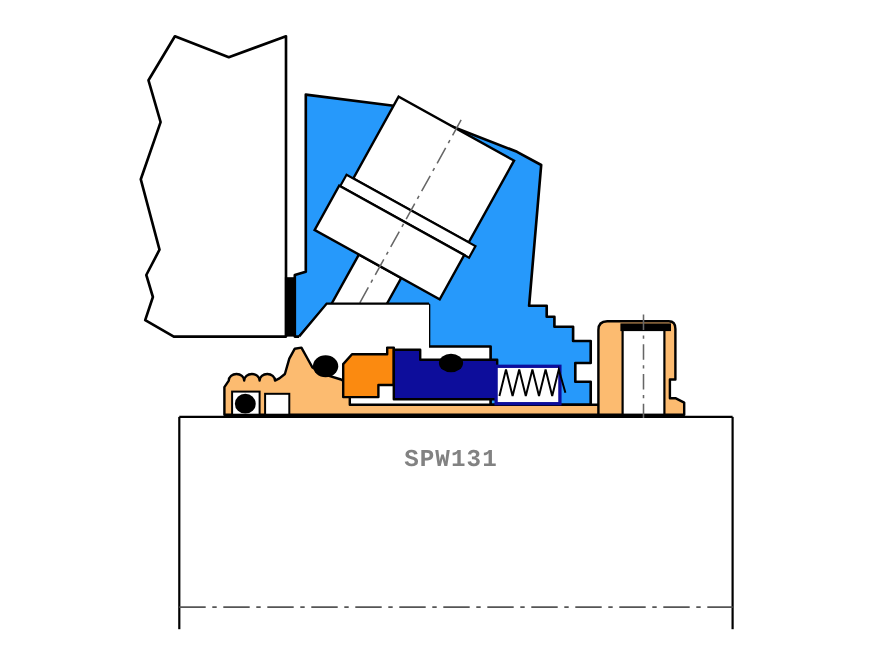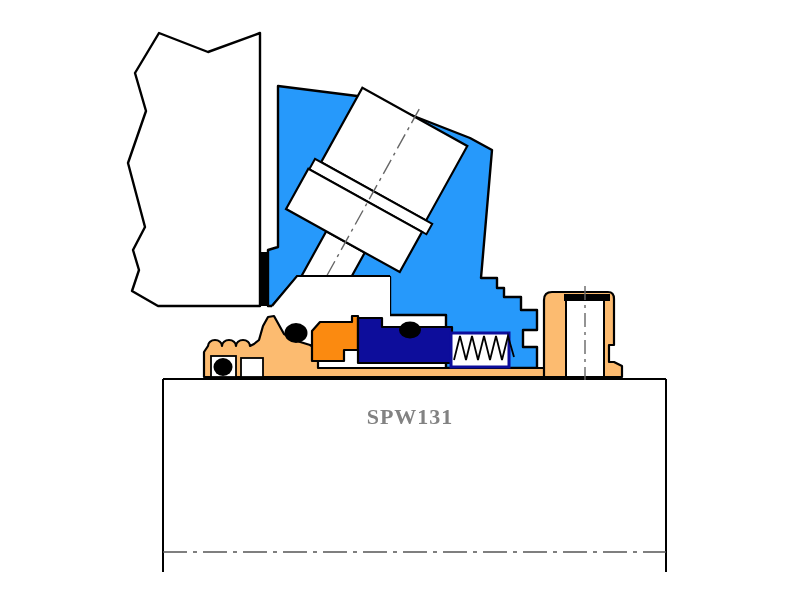--- a/index.html
+++ b/index.html
@@ -1,17 +1,17 @@
 <!DOCTYPE html>
 <html><head>
 <meta charset="utf-8">
 <style>
   html,body{margin:0;padding:0;background:#ffffff;}
   .stage{position:relative;width:800px;height:600px;background:#fff;overflow:hidden;
-         font-family:Liberation Serif, serif;}
+         font-family:Liberation Mono, monospace;}
   svg{display:block}
   .part-label{font-weight:bold;font-size:22px;letter-spacing:1px;}
 </style>
 </head>
 <body>
 
 <div class="stage">
 <svg width="800" height="600" viewBox="0 0 800 600" xmlns="http://www.w3.org/2000/svg">
 
   <g>

